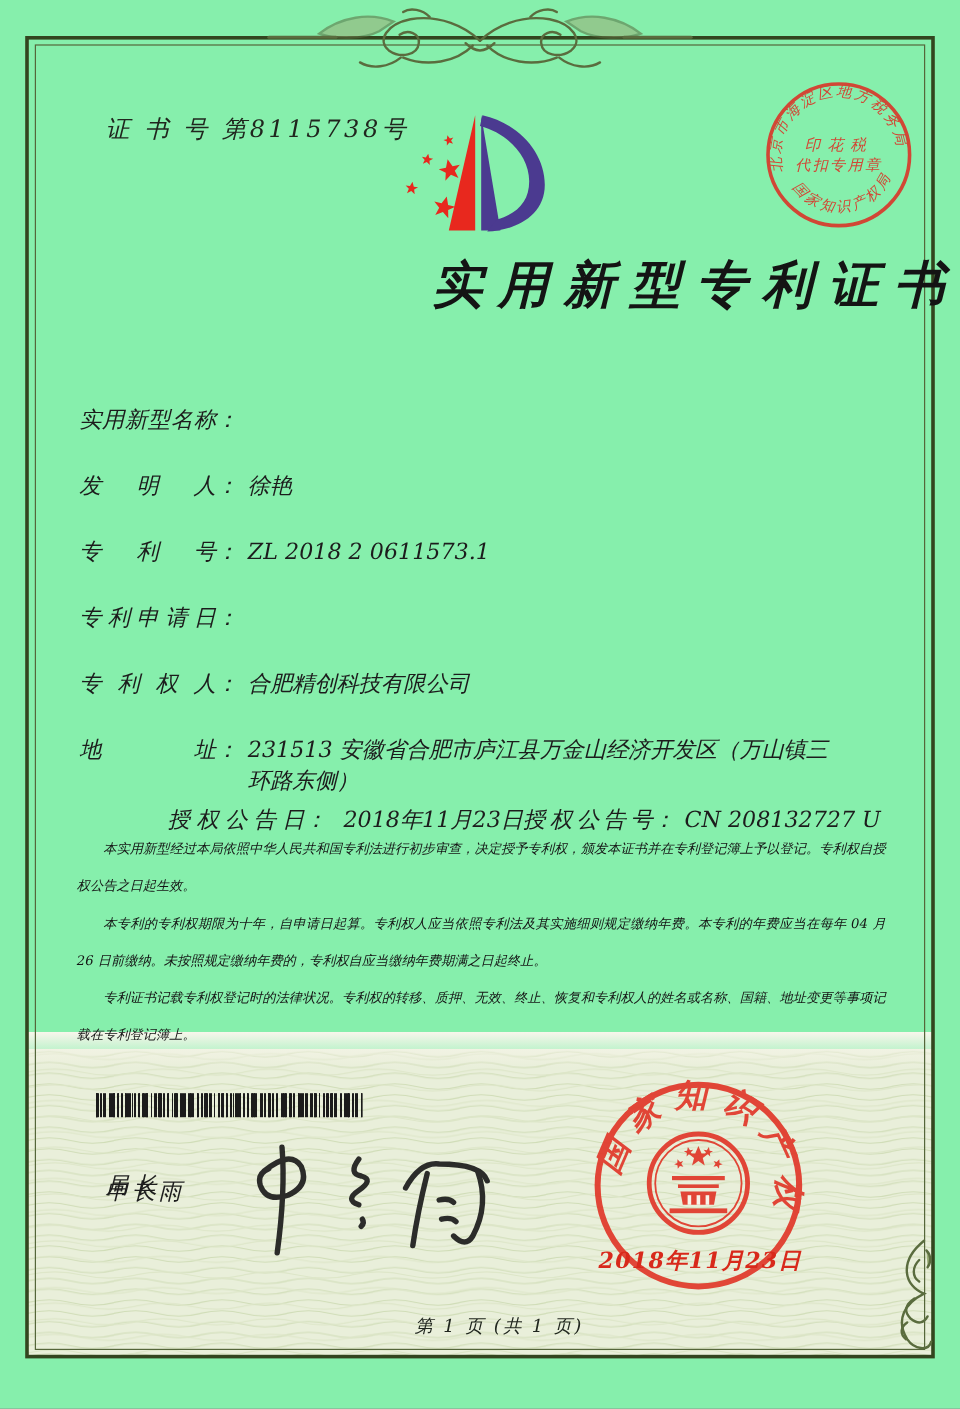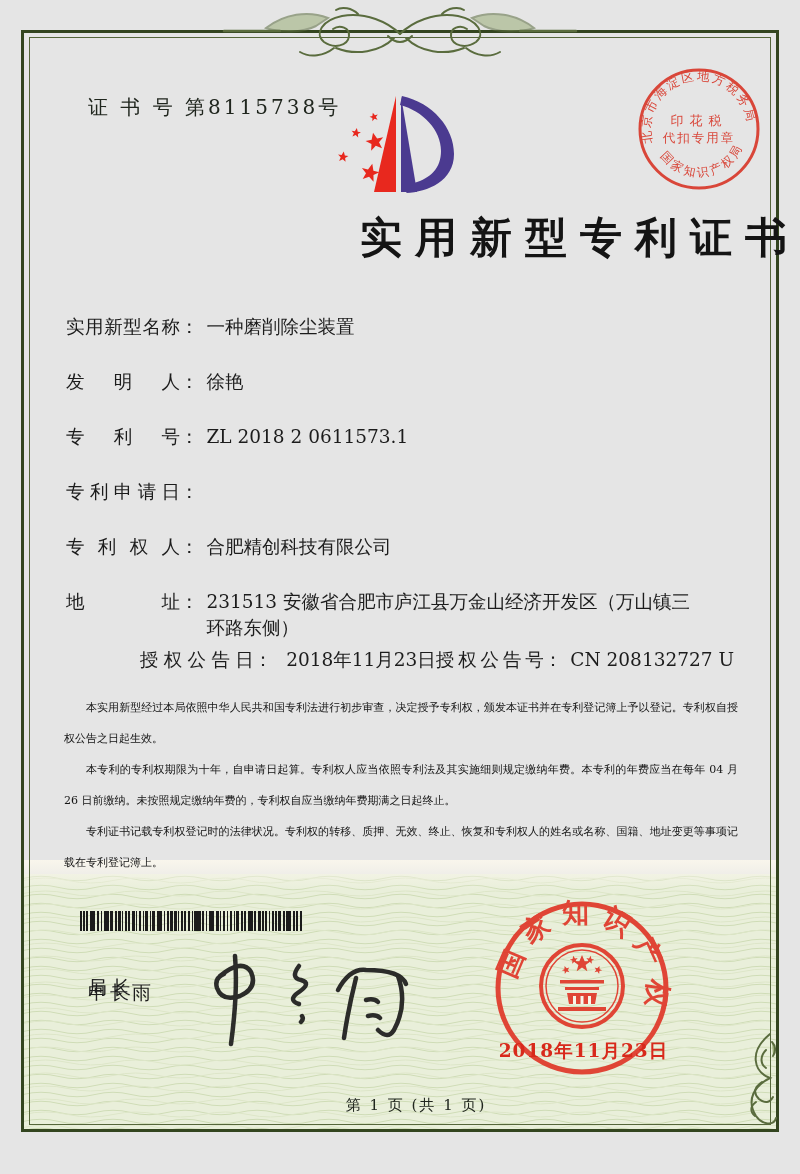--- a/index.html
+++ b/index.html
@@ -1,33 +1,33 @@
 <!DOCTYPE html>
 <html><head>
 <meta charset="utf-8">
 <style>
   html,body{margin:0;padding:0;background:#888;}
   .page{
     position:relative;width:800px;height:1174px;margin:0 auto;
-    background:#e5e5e5;overflow:hidden;
-    font-family:"DejaVu Serif","Liberation Serif",serif;color:#222;
+    background:#86efac;overflow:hidden;
+    font-family:"DejaVu Serif","Liberation Serif",serif;color:#222;font-style:italic;
   }
   
   .frame-outer{position:absolute;left:21px;top:30px;right:21px;bottom:42px;border:3px solid #33451f;pointer-events:none;}
   .frame-inner{position:absolute;left:29px;top:37px;right:29px;bottom:49px;border:1px solid #55663a;pointer-events:none;}
   
   .green-band{position:absolute;left:23px;top:874px;width:754px;height:256px;}
   .green-fade{position:absolute;left:23px;top:860px;width:754px;height:30px;background:linear-gradient(#f9f6ec,rgba(249,246,236,0));}
   
   .cert-no{position:absolute;left:88px;top:94px;font-size:20px;letter-spacing:3px;color:#20261e;}
   .logo{position:absolute;left:330px;top:84px;}
   .tax-stamp{position:absolute;left:634px;top:64px;opacity:.92;}
   .title{position:absolute;left:0;top:210px;width:100%;text-align:right;font-size:42px;font-weight:700;letter-spacing:13px;color:#141414;}
   
-  .fields{position:absolute;left:66px;top:314px;width:668px;font-size:18.5px;line-height:26px;color:#1c1c1c;}
+  .fields{position:absolute;left:66px;top:338px;width:668px;font-size:18.5px;line-height:26px;color:#1c1c1c;}
   .frow{margin-bottom:29px;display:flex;align-items:flex-start;}
   .flabel{display:inline-block;width:114px;text-align:justify;text-align-last:justify;flex:none;}
   .fcolon{flex:none;margin-right:8px;}
   .fvalue{display:inline-block;max-width:505px;}
   .grant-row{display:flex;justify-content:flex-end;margin-bottom:0;}
   .grant-right{display:flex;}
   .grant-right .flabel{width:108px;}
   
   .body-text{position:absolute;left:64px;top:692px;width:674px;font-size:11px;line-height:31px;color:#141414;}
   .body-text p{margin:0;text-indent:2em;text-align:justify;}
@@ -138,21 +138,20 @@
       <text x="0" y="13" text-anchor="middle" font-size="12.5" letter-spacing="2" font-family="DejaVu Serif, Liberation Serif, serif">代扣专用章</text>
     </g>
   </svg>
 
   <div class="title">实用新型专利证书</div>
 
   <div class="fields">
     <div class="frow">
       <span class="flabel">实用新型名称</span>
         <span class="fcolon">：</span>
-      <span class="fvalue">一种磨削除尘装置</span>
     </div>
     <div class="frow">
       <span class="flabel">发明人</span>
         <span class="fcolon">：</span>
       <span class="fvalue">徐艳</span>
     </div>
     <div class="frow">
       <span class="flabel">专利号</span>
         <span class="fcolon">：</span>
       <span class="fvalue">ZL 2018 2 0611573.1</span>

